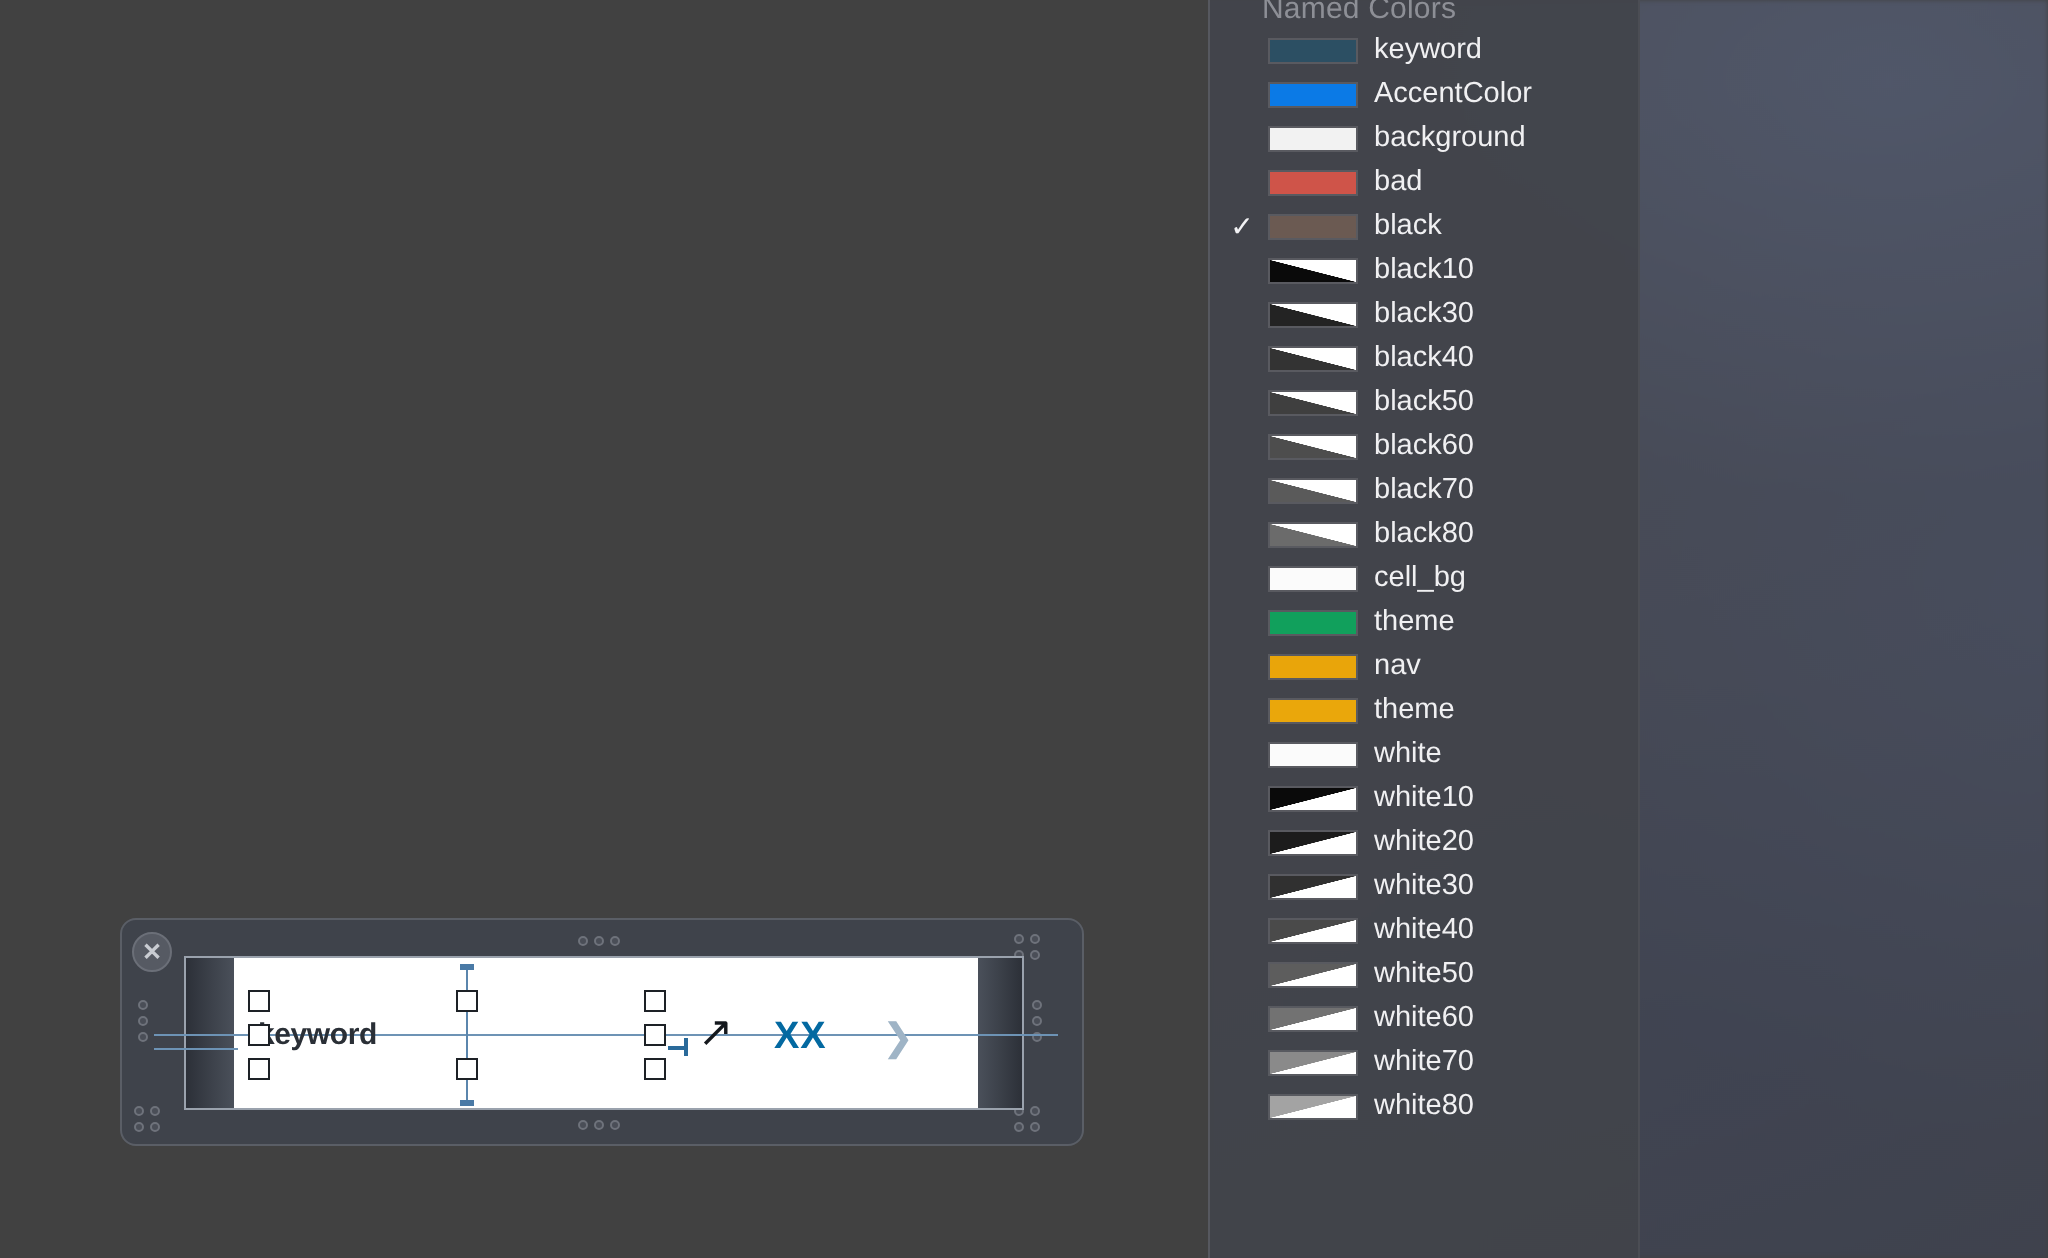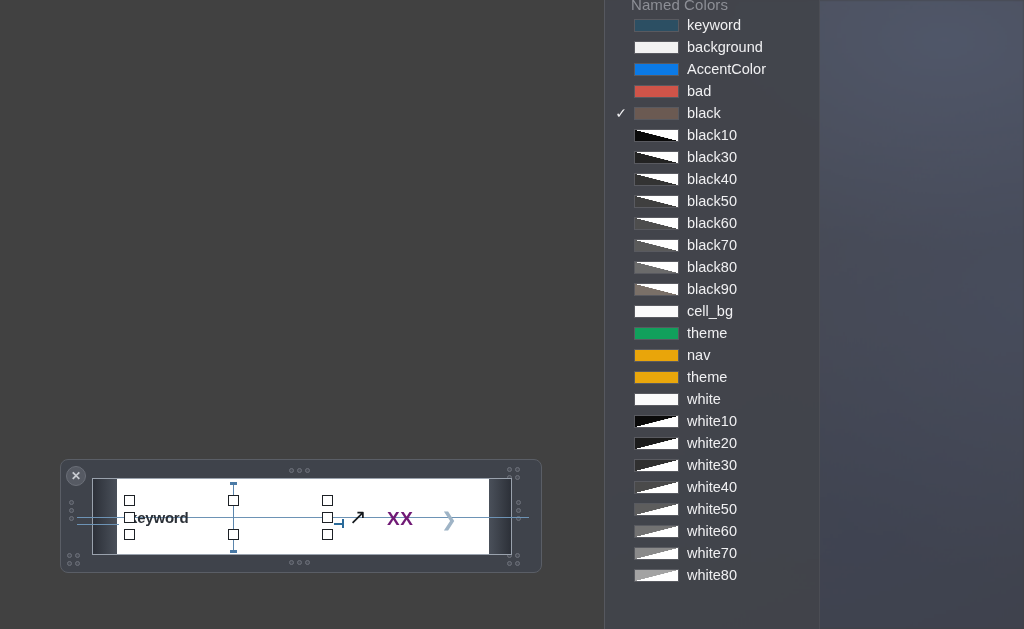--- a/index.html
+++ b/index.html
@@ -112,21 +112,21 @@
   .handle {
     position:absolute; width:11px; height:11px;
     background:#ffffff; border:1.6px solid #1d2126;
   }
   .kw {
     position:absolute; font-size:15px; font-weight:bold;
     color:#2a2f36; white-space:nowrap; letter-spacing:-.2px;
   }
   .xx {
     position:absolute; font-size:19px; font-weight:bold;
-    color:#701a75; letter-spacing:.5px;
+    color:#0369a1; letter-spacing:.5px;
   }
   .arrow-up {
     position:absolute; font-size:21px; color:#14181d;
     line-height:1; font-weight:normal;
   }
   .chev {
     position:absolute; font-size:19px; color:#9fb4c6; line-height:1;
   }
   .tee {
     position:absolute; width:9px; height:1.5px; background:#2a6a9a;
@@ -224,32 +224,32 @@
     <div class="menu-title">Named Colors</div>
     <div class="menu-list" id="menu-list">
         <div class="menu-row">
           <div class="swatch">
             <div class="swatch-inner" style="background: rgb(44, 79, 99);"></div>
           </div>
           <div class="row-label">keyword</div>
         </div>
         <div class="menu-row">
           <div class="swatch">
+            <div class="swatch-inner" style="background: rgb(11, 122, 230);"></div>
+          </div>
+          <div class="row-label">AccentColor</div>
+        </div>
+        <div class="menu-row">
+          <div class="swatch">
             <div class="swatch-inner" style="background: rgb(242, 242, 242);"></div>
           </div>
           <div class="row-label">background</div>
         </div>
         <div class="menu-row">
           <div class="swatch">
-            <div class="swatch-inner" style="background: rgb(11, 122, 230);"></div>
-          </div>
-          <div class="row-label">AccentColor</div>
-        </div>
-        <div class="menu-row">
-          <div class="swatch">
             <div class="swatch-inner" style="background: rgb(207, 84, 73);"></div>
           </div>
           <div class="row-label">bad</div>
         </div>
         <div class="menu-row">
           <div class="check">✓</div>
           <div class="swatch">
             <div class="swatch-inner" style="background: rgb(107, 90, 82);"></div>
           </div>
           <div class="row-label">black</div>
@@ -288,26 +288,20 @@
           <div class="swatch">
             <div class="swatch-inner" style="background: linear-gradient(to right top, rgb(90, 90, 90) 0%, rgb(90, 90, 90) 49.5%, rgb(255, 255, 255) 50.5%, rgb(255, 255, 255) 100%);"></div>
           </div>
           <div class="row-label">black70</div>
         </div>
         <div class="menu-row">
           <div class="swatch">
             <div class="swatch-inner" style="background: linear-gradient(to right top, rgb(107, 107, 107) 0%, rgb(107, 107, 107) 49.5%, rgb(255, 255, 255) 50.5%, rgb(255, 255, 255) 100%);"></div>
           </div>
           <div class="row-label">black80</div>
-        </div>
-        <div class="menu-row">
-          <div class="swatch">
-            <div class="swatch-inner" style="background: linear-gradient(to right top, rgb(122, 112, 104) 0%, rgb(122, 112, 104) 49.5%, rgb(255, 255, 255) 50.5%, rgb(255, 255, 255) 100%);"></div>
-          </div>
-          <div class="row-label">black90</div>
         </div>
         <div class="menu-row">
           <div class="swatch">
             <div class="swatch-inner" style="background: rgb(251, 251, 251);"></div>
           </div>
           <div class="row-label">cell_bg</div>
         </div>
         <div class="menu-row">
           <div class="swatch">
             <div class="swatch-inner" style="background: rgb(17, 160, 92);"></div>

